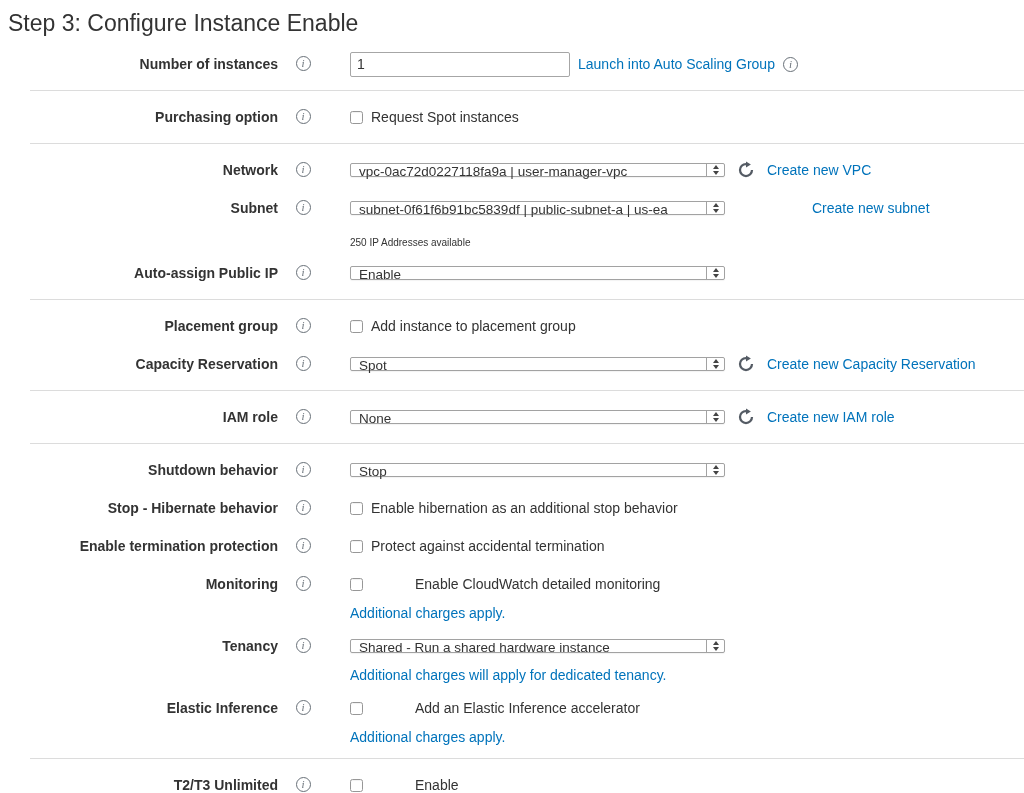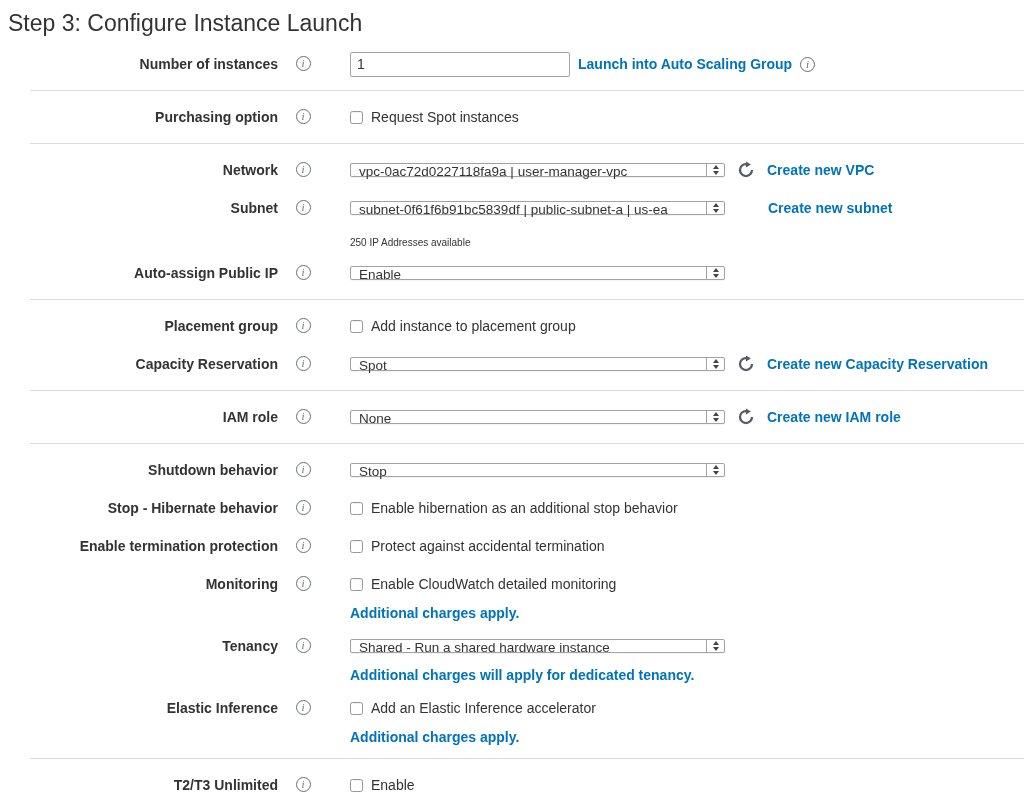--- a/index.html
+++ b/index.html
@@ -17,21 +17,21 @@
   .lbl { font-weight: bold; font-size: 14px; color: #333; line-height: 26px; margin-left: 28px; }
   .info-col { width: 50px; display: flex; justify-content: center; padding-top: 5px; }
   .info-icon {
     width: 15px; height: 15px; border: 1px solid #687078; border-radius: 50%;
     color: #687078; font-family: "Liberation Serif", serif; font-style: italic;
     font-size: 11px; line-height: 13px; text-align: center; display: inline-block;
     cursor: pointer; flex: 0 0 auto; user-select: none;
   }
   .ctrl-col { margin-left: 22px; display: flex; align-items: center; min-height: 26px; }
   .ctrl-col.stack { flex-direction: column; align-items: flex-start; }
-  .ctrl-line { display: flex; align-items: center; min-height: 26px; }
+  .ctrl-line { display: flex; align-items: center; min-height: 26px; gap: 44px; }
 
   .txt-input {
     width: 220px; height: 25px; border: 1px solid #a6a6a6; border-radius: 2px;
     padding: 0 6px; font-size: 14px; font-family: inherit; color: #333; background: #fff;
   }
   .select {
     position: relative; width: 375px; height: 14px; border: 1px solid #a2a2a2;
     border-radius: 2px; background: #fff; cursor: pointer;
     display: flex; align-items: flex-start; padding: 0 24px 0 8px;
     box-shadow: 0 1px 1px rgba(0,0,0,0.05);
@@ -45,35 +45,35 @@
   .tri-up { width: 0; height: 0; border-left: 3.5px solid transparent; border-right: 3.5px solid transparent; border-bottom: 4.5px solid #444; margin-bottom: 2px; font-style: normal; }
   .tri-dn { width: 0; height: 0; border-left: 3.5px solid transparent; border-right: 3.5px solid transparent; border-top: 4.5px solid #444; font-style: normal; }
 
   .checkbox {
     width: 13px; height: 13px; border: 1px solid #979797; border-radius: 2.5px;
     background: #fff; display: inline-block; cursor: pointer; flex: 0 0 auto;
     box-shadow: inset 0 1px 1px rgba(0,0,0,0.06);
   }
   .cb-label { margin-left: 8px; font-size: 14px; color: #333; cursor: pointer; text-align: center; }
 
-  a.lnk { color: #0073bb; text-decoration: none; font-size: 14px; cursor: pointer; font-weight: bold; }
+  a.lnk { color: #0073bb; text-decoration: none; font-size: 14px; cursor: pointer; }
   .refresh { margin-left: 12px; cursor: pointer; display: inline-flex; align-items: center; }
   .link-after-refresh { margin-left: 12px; text-align: right; }
   .link-after-select { margin-left: 43px; }
   .asg-link { margin-left: 8px; }
   .ml8 { margin-left: 8px; }
   .note { font-size: 10px; color: #333; margin-top: 16px; }
   .note-link { margin-top: 8px; display: inline-block; }
 </style>
 </head>
 <body>
 
 <div>
 
-  <h1 class="title">Step 3: Configure Instance Launch</h1>
+  <h1 class="title">Step 3: Configure Instance Enable</h1>
 
   <div class="form-row">
     <div class="lbl-col"><span class="lbl">Number of instances</span></div>
     <div class="info-col">
         <span class="info-icon">i</span>
       </div>
     <div class="ctrl-col">
       <input type="text" class="txt-input" value="1" style="">
       <a class="lnk asg-link">Launch into Auto Scaling Group</a>
       <span class="info-icon ml8">i</span>

